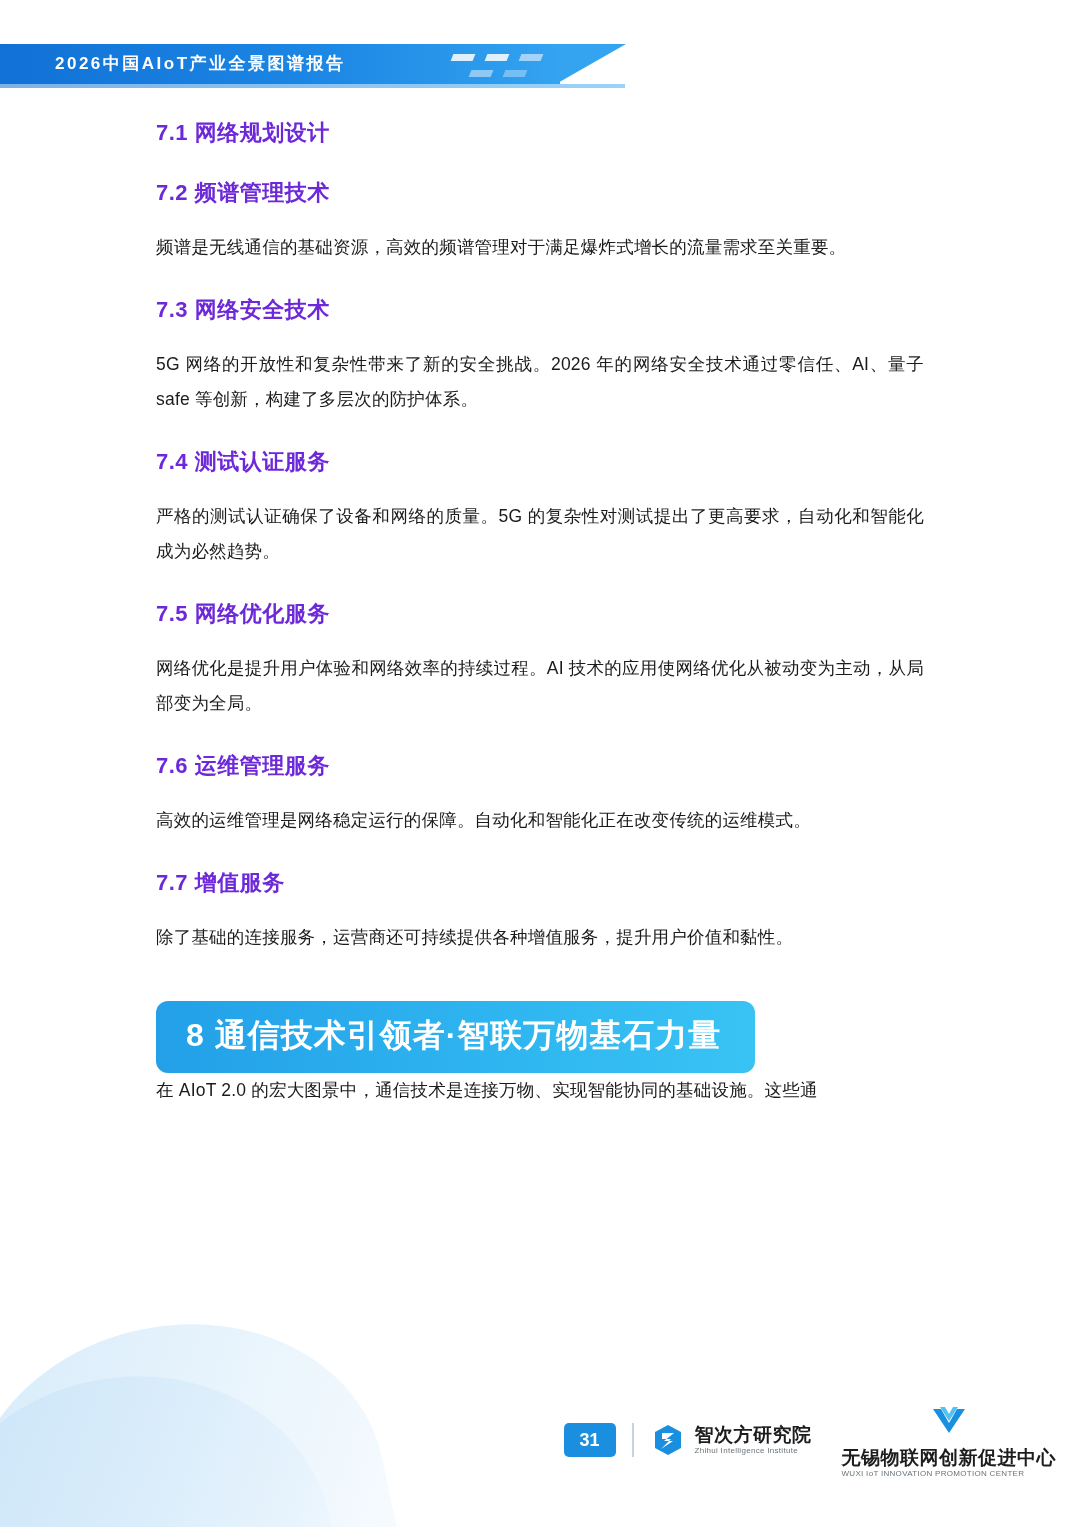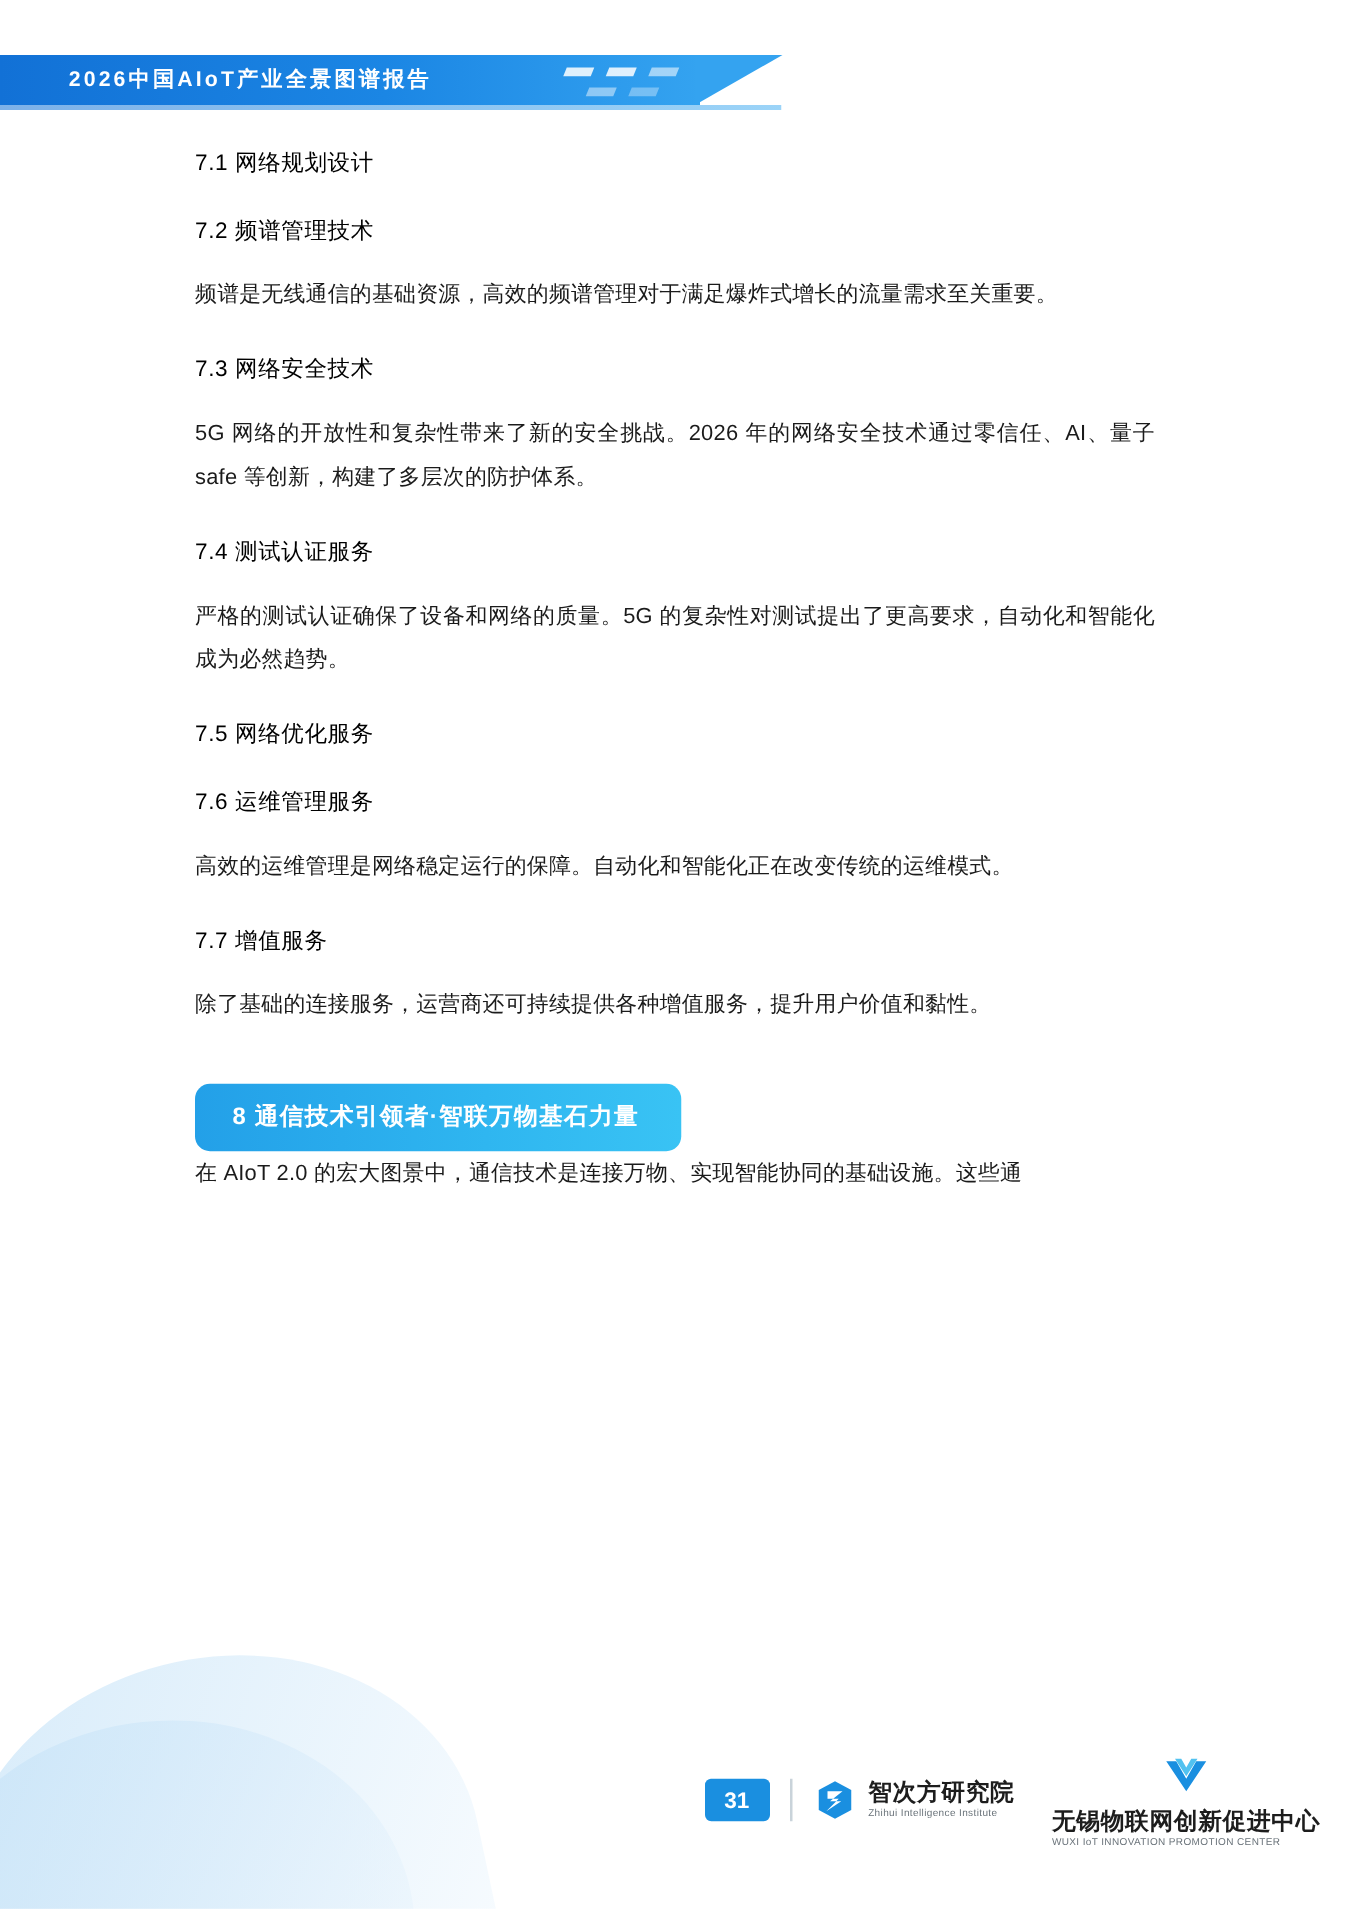--- a/index.html
+++ b/index.html
@@ -72,23 +72,23 @@
   }
 
   
   .content {
     position: absolute;
     top: 118px;
     left: 156px;
     width: 768px;
   }
   h2.section-title {
-    font-size: 18px;
-    font-weight: normal;
-    color: #000000;
+    font-size: 22px;
+    font-weight: bold;
+    color: #6d28d9;
     margin: 0 0 22px 0;
     letter-spacing: .5px;
   }
   .section + .section { margin-top: 30px; }
   p.body-text {
     font-size: 17.5px;
     line-height: 2.0;
     color: #1b1b1b;
     margin: 0;
     text-align: justify;
@@ -97,21 +97,21 @@
 
   
   .chapter-banner {
     display: inline-block;
     margin-top: 46px;
     background: linear-gradient(90deg, #23a0e8 0%, #2fb6f0 60%, #39c3f4 100%);
     border-radius: 12px;
     padding: 13px 34px 15px 30px;
   }
   .chapter-banner span {
-    font-size: 19px;
+    font-size: 32px;
     font-weight: bold;
     color: #ffffff;
     letter-spacing: 1px;
     white-space: nowrap;
   }
   .chapter-intro {
     margin-top: 26px;
   }
 
   
@@ -225,20 +225,21 @@
     <p class="body-text">5G 网络的开放性和复杂性带来了新的安全挑战。2026 年的网络安全技术通过零信任、AI、量子 safe 等创新，构建了多层次的防护体系。</p>
   </div>
 
   <div class="section">
     <h2 class="section-title">7.4 测试认证服务</h2>
     <p class="body-text">严格的测试认证确保了设备和网络的质量。5G 的复杂性对测试提出了更高要求，自动化和智能化成为必然趋势。</p>
   </div>
 
   <div class="section">
     <h2 class="section-title">7.5 网络优化服务</h2>
+    <p class="body-text">网络优化是提升用户体验和网络效率的持续过程。AI 技术的应用使网络优化从被动变为主动，从局部变为全局。</p>
   </div>
 
   <div class="section">
     <h2 class="section-title">7.6 运维管理服务</h2>
     <p class="body-text">高效的运维管理是网络稳定运行的保障。自动化和智能化正在改变传统的运维模式。</p>
   </div>
 
   <div class="section">
     <h2 class="section-title">7.7 增值服务</h2>
     <p class="body-text">除了基础的连接服务，运营商还可持续提供各种增值服务，提升用户价值和黏性。</p>

